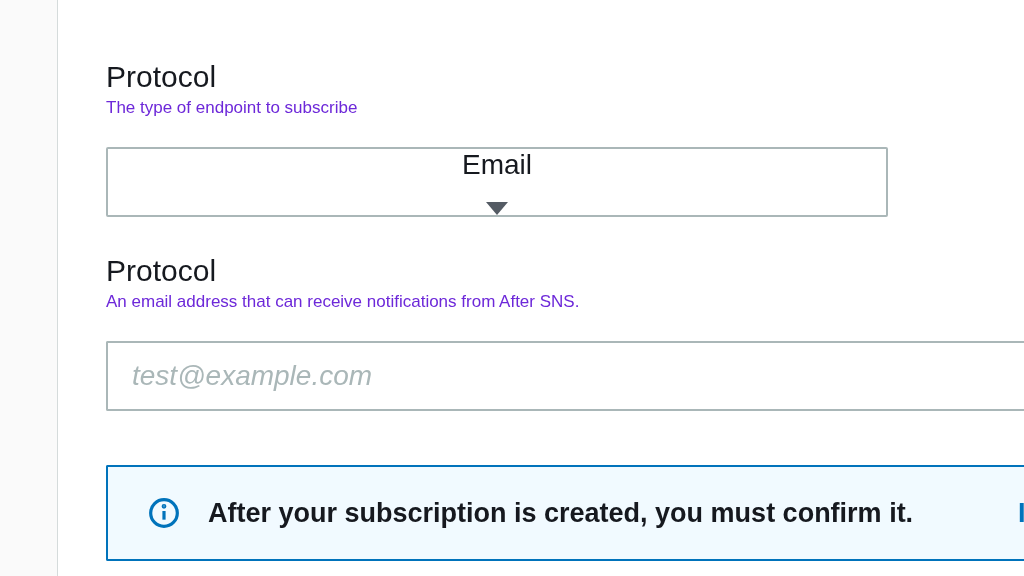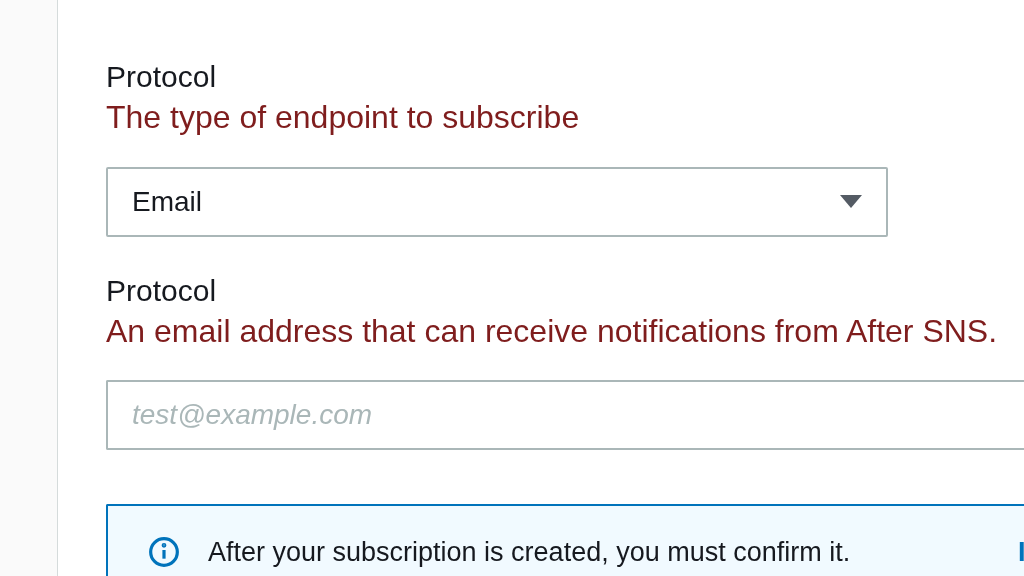--- a/index.html
+++ b/index.html
@@ -32,37 +32,38 @@
     }
     .label {
       font-size: 30px;
       color: #16191f;
       font-weight: 400;
       line-height: 1.2;
       margin-bottom: 2px;
       margin-top: 31px;
     }
     .hint {
-      font-size: 32px;
-      color: #7f1d1d;
+      font-size: 17px;
+      color: #6d28d9;
       font-weight: 400;
       line-height: 1.3;
       margin-bottom: 28px;
     }
     .select-wrap {
       position: relative;
       width: 782px;
       height: 70px;
       border: 2px solid #aab7b8;
       border-radius: 2px;
       background: #ffffff;
       display: flex;
       align-items: center;
       padding: 0 24px;
       cursor: pointer;
+      flex-direction: column;
     }
     .select-value {
       font-size: 28px;
       color: #16191f;
       flex: 1;
     }
     .caret {
       width: 0;
       height: 0;
       border-left: 11px solid transparent;
@@ -108,20 +109,21 @@
       flex-shrink: 0;
     }
     .info-icon svg {
       width: 100%;
       height: 100%;
     }
     .alert-text {
       font-size: 27px;
       color: #16191f;
       flex: 1;
+      font-weight: bold;
     }
     .alert-link {
       font-size: 27px;
       color: #0073bb;
       font-weight: 700;
       cursor: pointer;
       white-space: nowrap;
     }
   </style>
 </head>

